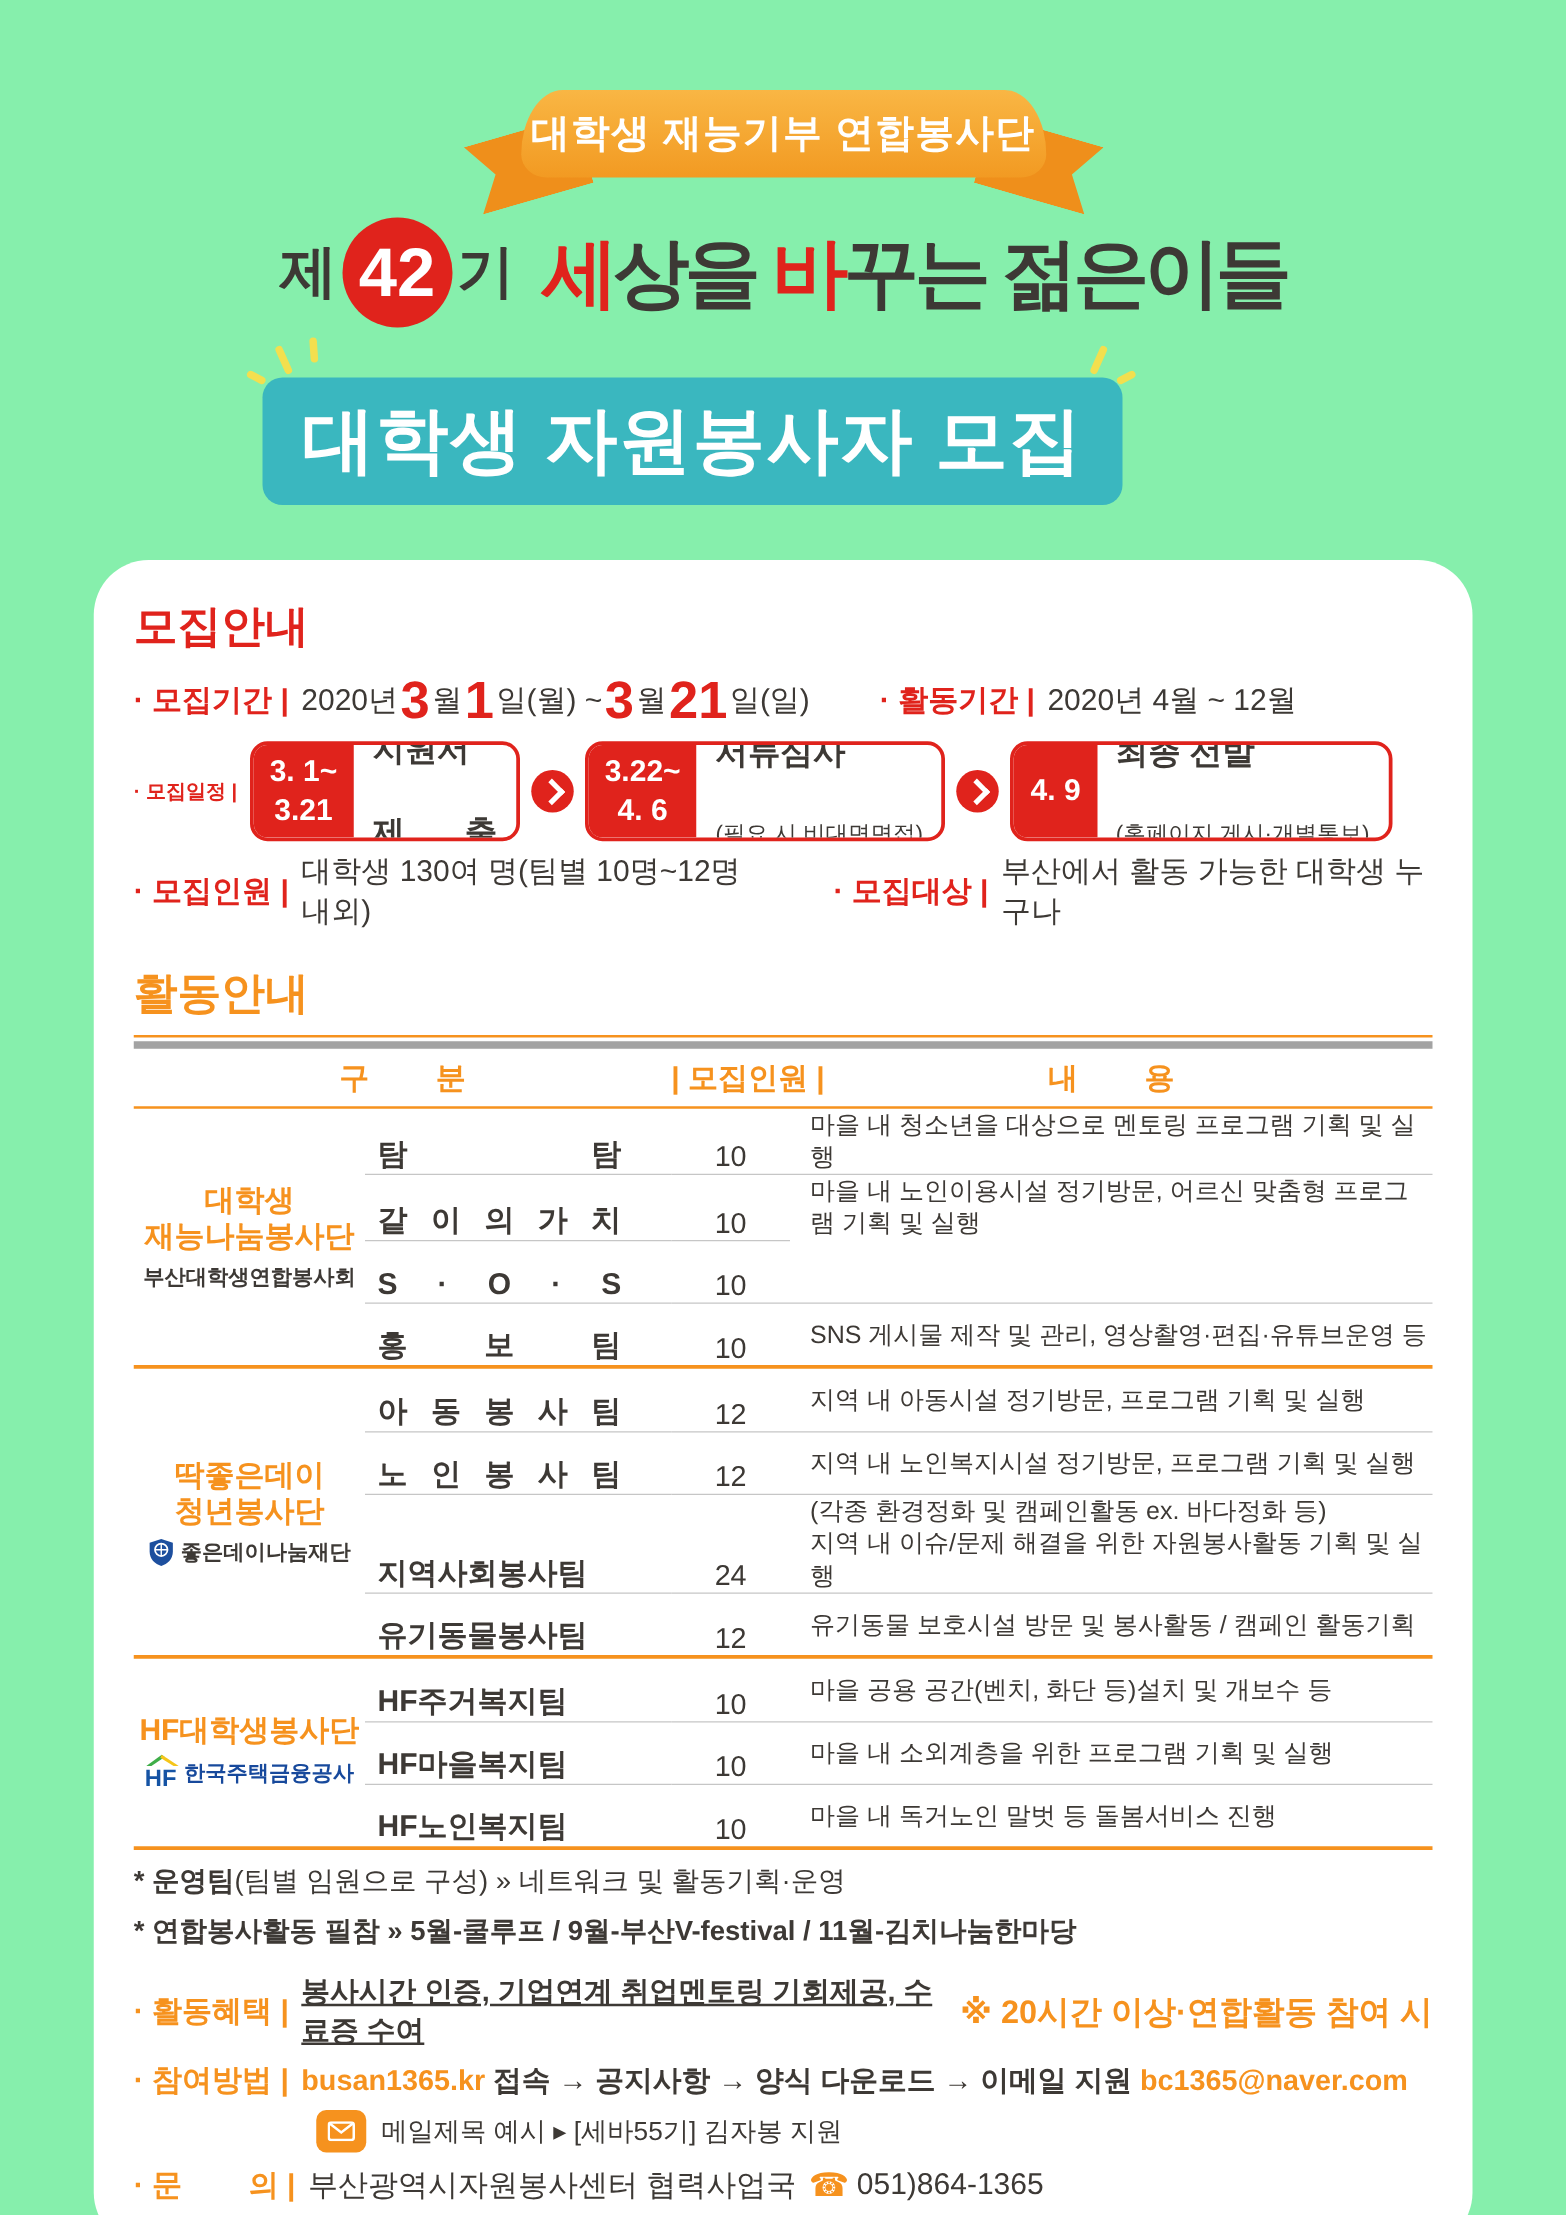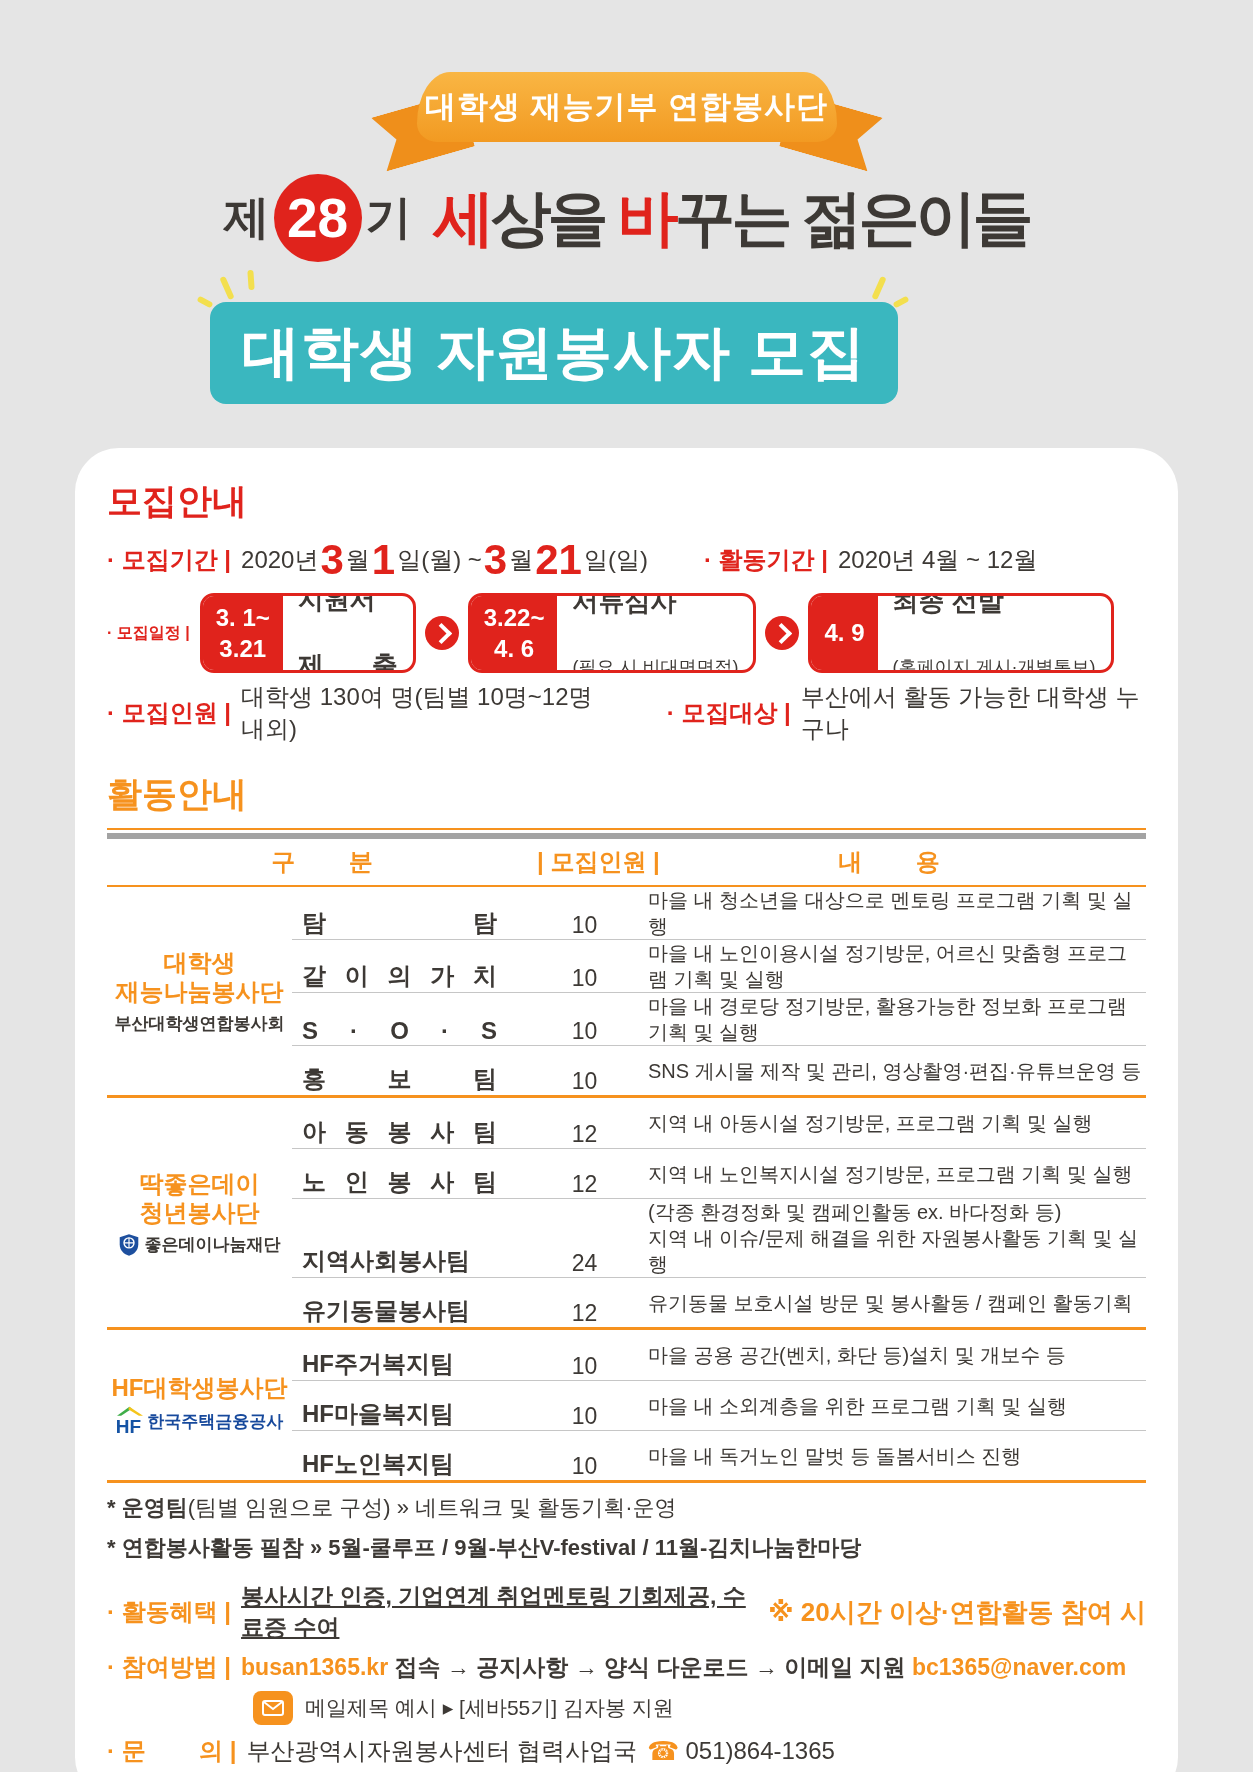--- a/index.html
+++ b/index.html
@@ -1,18 +1,18 @@
 <!DOCTYPE html>
 <html><head>
 <meta charset="utf-8">
 <style>
   html,body { margin:0; padding:0; }
   .page {
     position:relative; width:1253px; height:1772px; overflow:hidden;
-    background:#e5e5e5; font-family:"Liberation Sans","DejaVu Sans",sans-serif; color:#3d3935;
+    background:#86efac; font-family:"Liberation Sans","DejaVu Sans",sans-serif; color:#3d3935;
   }
   
   .ribbon { position:relative; width:500px; margin:72px auto 0; height:96px; }
   .tail { position:absolute; top:32px; width:92px; height:56px; background:#ef8f1b; }
   .tail.l { left:0;  transform:rotate(-16deg); clip-path:polygon(100% 0,100% 100%,0 100%,20% 50%,0 0); }
   .tail.r { right:0; transform:rotate(16deg);  clip-path:polygon(0 0,0 100%,100% 100%,80% 50%,100% 0); }
   .ribbon-main {
     position:absolute; left:40px; right:40px; top:0; height:70px; z-index:2;
     background:linear-gradient(180deg,#f9b644 0%,#f29a22 100%);
     border-radius:36px 36px 22px 22px / 56px 56px 20px 20px;
@@ -95,21 +95,21 @@
 <div class="page">
 
   <div class="ribbon">
     <div class="tail l"></div>
     <div class="tail r"></div>
     <div class="ribbon-main">대학생 재능기부 연합봉사단</div>
   </div>
 
   <div class="title-row">
     <span class="gen">제</span>
-    <span class="badge">28</span>
+    <span class="badge">42</span>
     <span class="gen">기</span>
     <span class="main-title"><span class="red">세</span><span>상을 </span><span class="red">바</span><span>꾸는 젊은이들</span></span>
   </div>
 
   <div class="subtitle-wrap">
     <span class="sp sp1"></span>
     <span class="sp sp2"></span>
     <span class="sp sp3"></span>
     <span class="sp sp4"></span>
     <span class="sp sp5"></span>
@@ -205,23 +205,20 @@
             <span>같 이 의 가 치</span>
           </div>
         <div class="tc cnt sep">10</div>
         <div class="tc desc sep">
             <span>마을 내 노인이용시설 정기방문, 어르신 맞춤형 프로그램 기획 및 실행</span>
           </div>
         <div class="tc team sep">
             <span>S · O · S</span>
           </div>
         <div class="tc cnt sep">10</div>
-        <div class="tc desc sep">
-            <span>마을 내 경로당 정기방문, 활용가능한 정보화 프로그램 기획 및 실행</span>
-          </div>
         <div class="tc team sep">
             <span>홍 보 팀</span>
           </div>
         <div class="tc cnt sep">10</div>
         <div class="tc desc sep">
             <span>SNS 게시물 제작 및 관리, 영상촬영·편집·유튜브운영 등</span>
           </div>
       </div>
 
       <div class="t-group">

